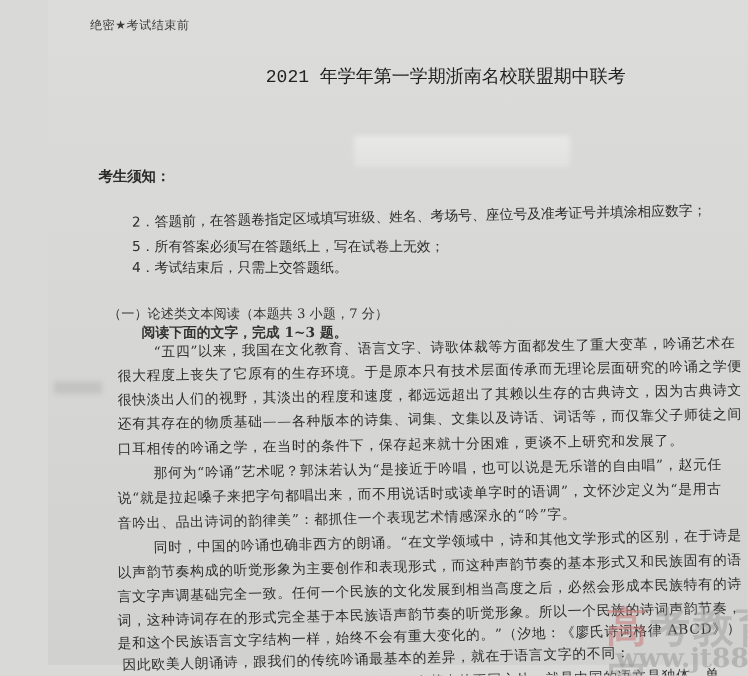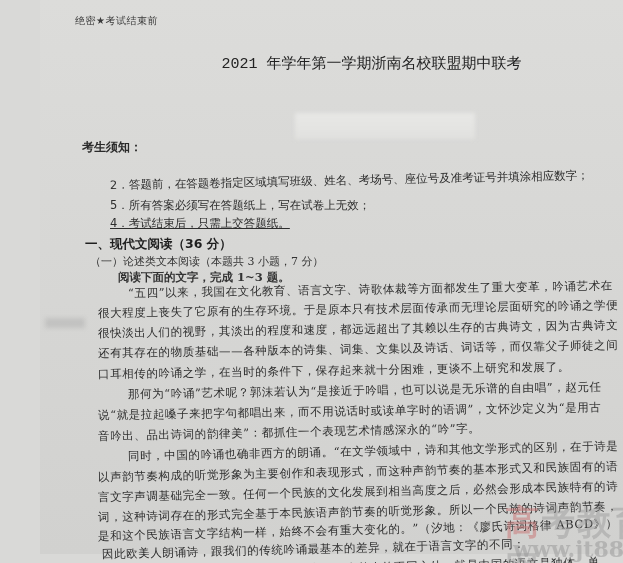--- a/index.html
+++ b/index.html
@@ -89,23 +89,22 @@
 
   <div class="secret">绝密★考试结束前</div>
 
   <div class="title main">2021 年学年第一学期浙南名校联盟期中联考</div>
 
   <div class="redact"></div>
 
   <div class="notice-head">考生须知：</div>
   <div class="notice-item" style="top:178px; transform: rotate(-1.2deg); transform-origin:left center;">2．答题前，在答题卷指定区域填写班级、姓名、考场号、座位号及准考证号并填涂相应数字；</div>
   <div class="notice-item" style="top:198px;">5．所有答案必须写在答题纸上，写在试卷上无效；</div>
-  <div class="notice-item" style="top:216px;text-decoration:underline;">4．考试结束后，只需上交答题纸。</div>
+  <div class="notice-item" style="top:216px;">4．考试结束后，只需上交答题纸。</div>
 
-  <div class="section-head">一、现代文阅读（36 分）</div>
   <div class="sub-head">（一）论述类文本阅读（本题共 3 小题，7 分）</div>
   <div class="instruct">阅读下面的文字，完成 1~3 题。</div>
 
   <div class="smudge"></div>
 
   <div class="line" style="left:88px; top:286px; transform: rotate(-0.9deg);">“五四”以来，我国在文化教育、语言文字、诗歌体裁等方面都发生了重大变革，吟诵艺术在</div>
   <div class="line" style="left:58px; top:306px; transform: rotate(-0.9deg);">很大程度上丧失了它原有的生存环境。于是原本只有技术层面传承而无理论层面研究的吟诵之学便</div>
   <div class="line" style="left:58px; top:326px; transform: rotate(-0.9deg);">很快淡出人们的视野，其淡出的程度和速度，都远远超出了其赖以生存的古典诗文，因为古典诗文</div>
   <div class="line" style="left:58px; top:346px; transform: rotate(-0.9deg);">还有其存在的物质基础——各种版本的诗集、词集、文集以及诗话、词话等，而仅靠父子师徒之间</div>
   <div class="line" style="left:58px; top:367px; transform: rotate(-0.9deg);">口耳相传的吟诵之学，在当时的条件下，保存起来就十分困难，更谈不上研究和发展了。</div>

